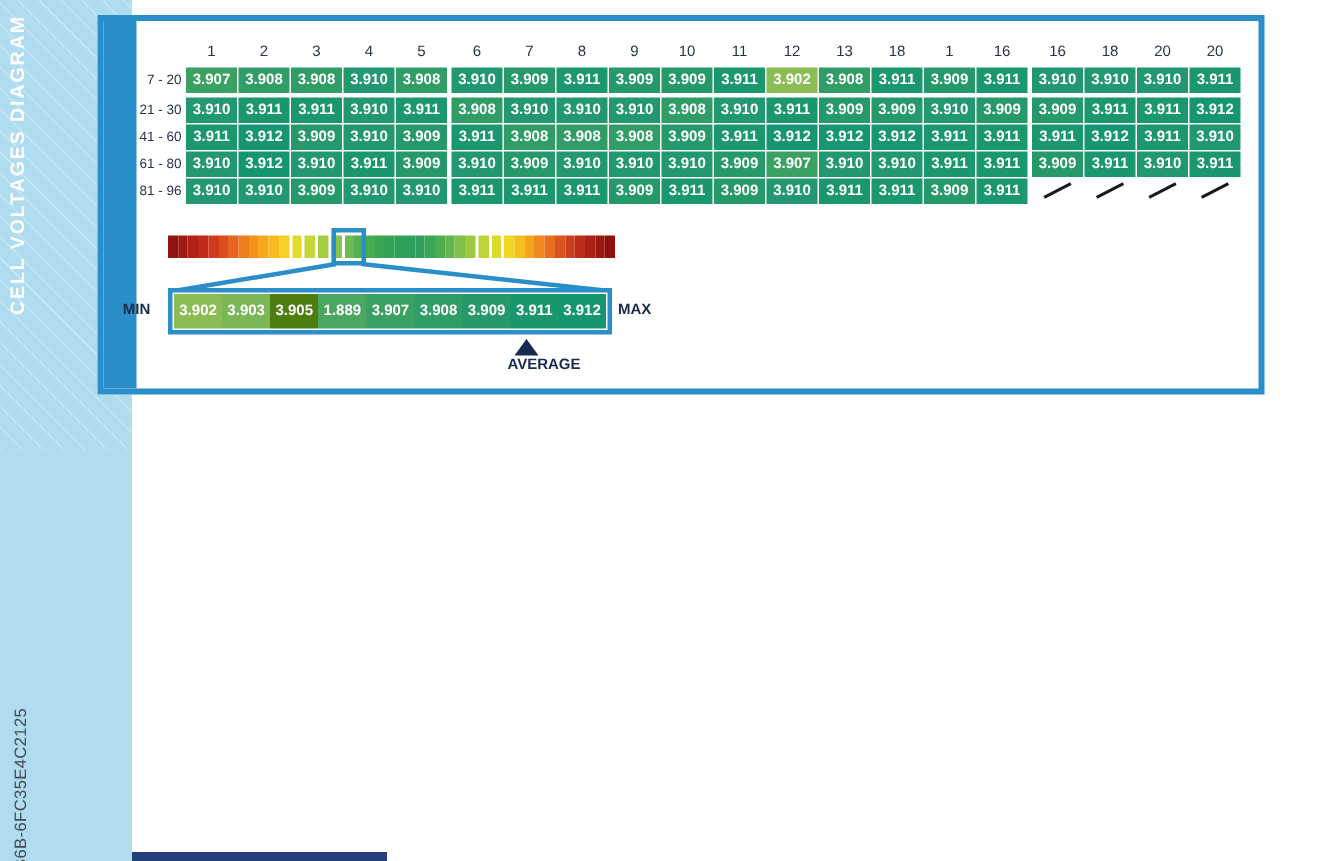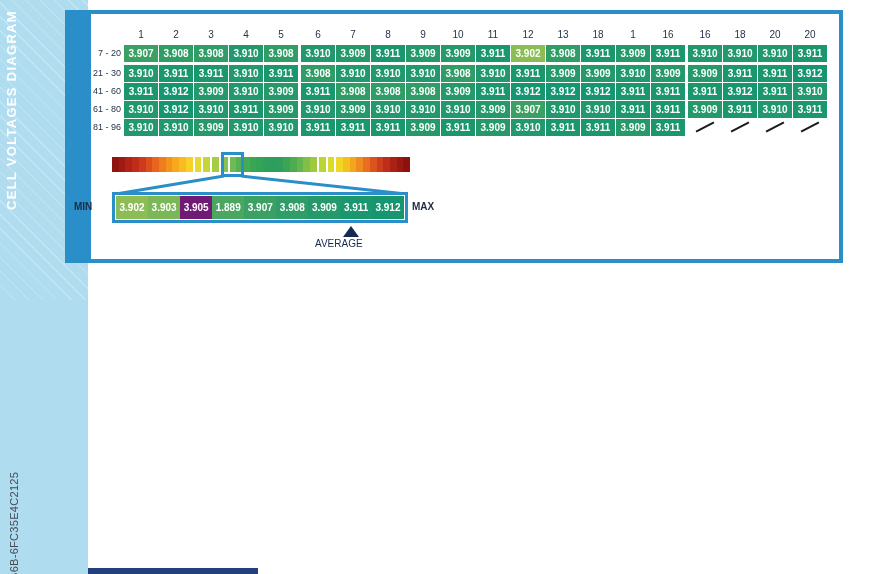--- a/index.html
+++ b/index.html
@@ -55,31 +55,31 @@
   
   .strip-outer{
     position:absolute;left:112px;top:192px;width:296px;height:31px;
     box-sizing:border-box;border:3px solid #2a8ec8;background:#ffffff;padding:1px;
   }
   #strip{display:flex;width:100%;height:100%;}
   .scell{
     flex:1 1 auto;text-align:center;font-size:10px;font-weight:bold;color:#ffffff;
     line-height:23px;height:23px;
   }
-  .min-label{position:absolute;left:74px;top:201px;width:34px;text-align:left;
+  .min-label{position:absolute;left:74px;top:201px;width:34px;text-align:center;
     font-size:10px;font-weight:bold;color:#1c2b45;}
   .max-label{position:absolute;left:412px;top:201px;width:40px;text-align:left;
     font-size:10px;font-weight:bold;color:#1c2b45;}
   .avg-triangle{
     position:absolute;left:343px;top:226px;width:0;height:0;
     border-left:8px solid transparent;border-right:8px solid transparent;
     border-bottom:11px solid #16294f;
   }
-  .avg-label{position:absolute;left:315px;top:238px;width:72px;text-align:left;
-    font-size:10px;font-weight:normal;color:#16294f;}
+  .avg-label{position:absolute;left:315px;top:238px;width:72px;text-align:right;
+    font-size:10px;font-weight:bold;color:#16294f;}
   
   .device-id{
     position:absolute;left:8px;top:580px;transform:rotate(-90deg);transform-origin:0 0;
     white-space:nowrap;font-size:11px;color:#454b54;letter-spacing:.3px;
   }
   
   .bottom-bar{position:absolute;left:88px;top:568px;width:170px;height:6px;background:#24407c;}
 </style>
 </head>
 <body>
@@ -296,21 +296,21 @@
   <svg id="connectors">
     <line x1="224" y1="176" x2="116" y2="194" stroke="#2a8ec8" stroke-width="3"></line>
     <line x1="241" y1="176" x2="406" y2="194" stroke="#2a8ec8" stroke-width="3"></line>
   </svg>
 
   <div class="min-label">MIN</div>
   <div class="strip-outer">
     <div id="strip">
         <div class="scell" style="background: rgb(140, 189, 84);">3.902</div>
         <div class="scell" style="background: rgb(124, 183, 87);">3.903</div>
-        <div class="scell" style="background: #701a75;">3.905</div>
+        <div class="scell" style="background: #4d7c0f;">3.905</div>
         <div class="scell" style="background: rgb(74, 166, 96);">1.889</div>
         <div class="scell" style="background: rgb(58, 160, 99);">3.907</div>
         <div class="scell" style="background: rgb(48, 157, 103);">3.908</div>
         <div class="scell" style="background: rgb(38, 153, 107);">3.909</div>
         <div class="scell" style="background: rgb(27, 151, 110);">3.911</div>
         <div class="scell" style="background: rgb(22, 150, 112);">3.912</div>
       </div>
   </div>
   <div class="max-label">MAX</div>
 

